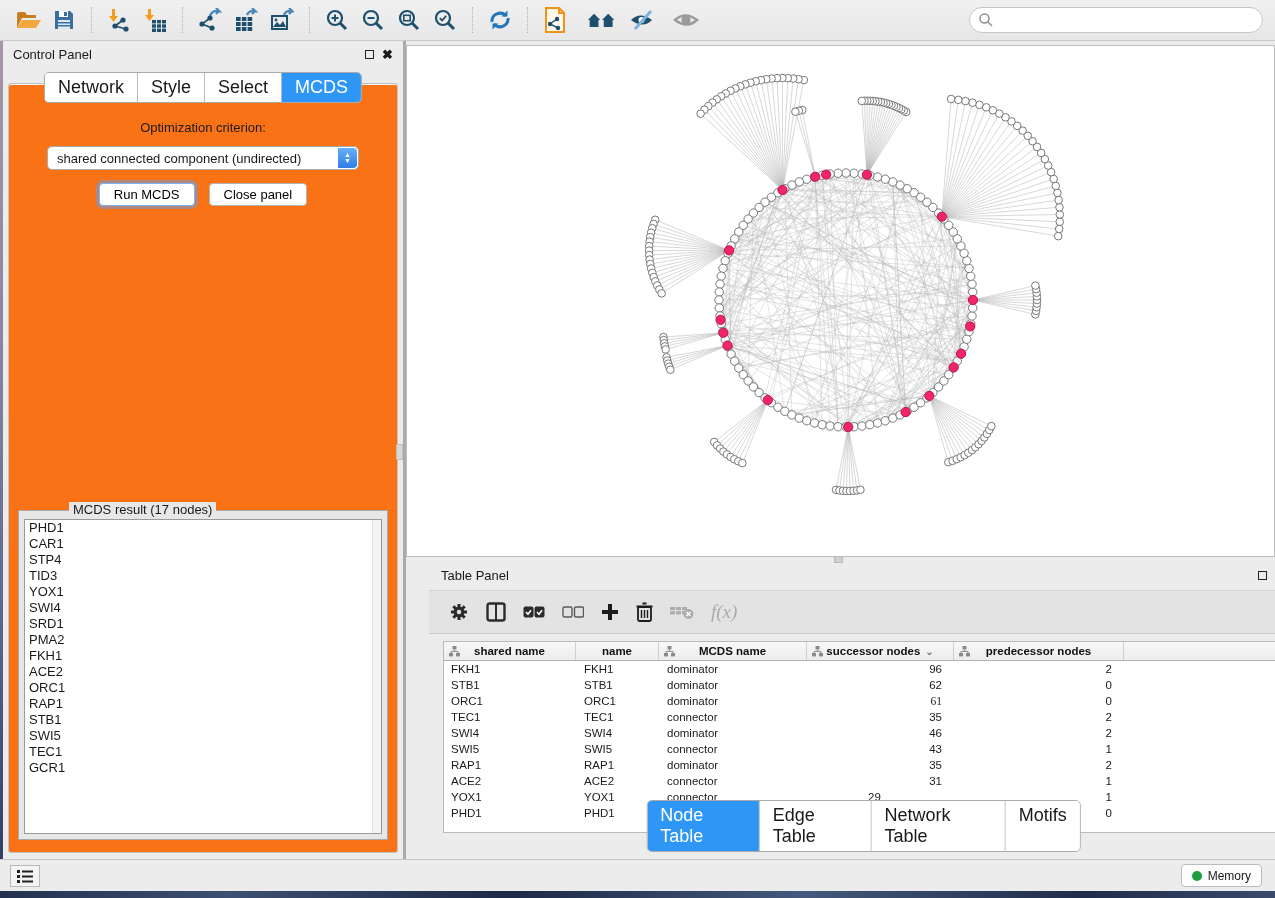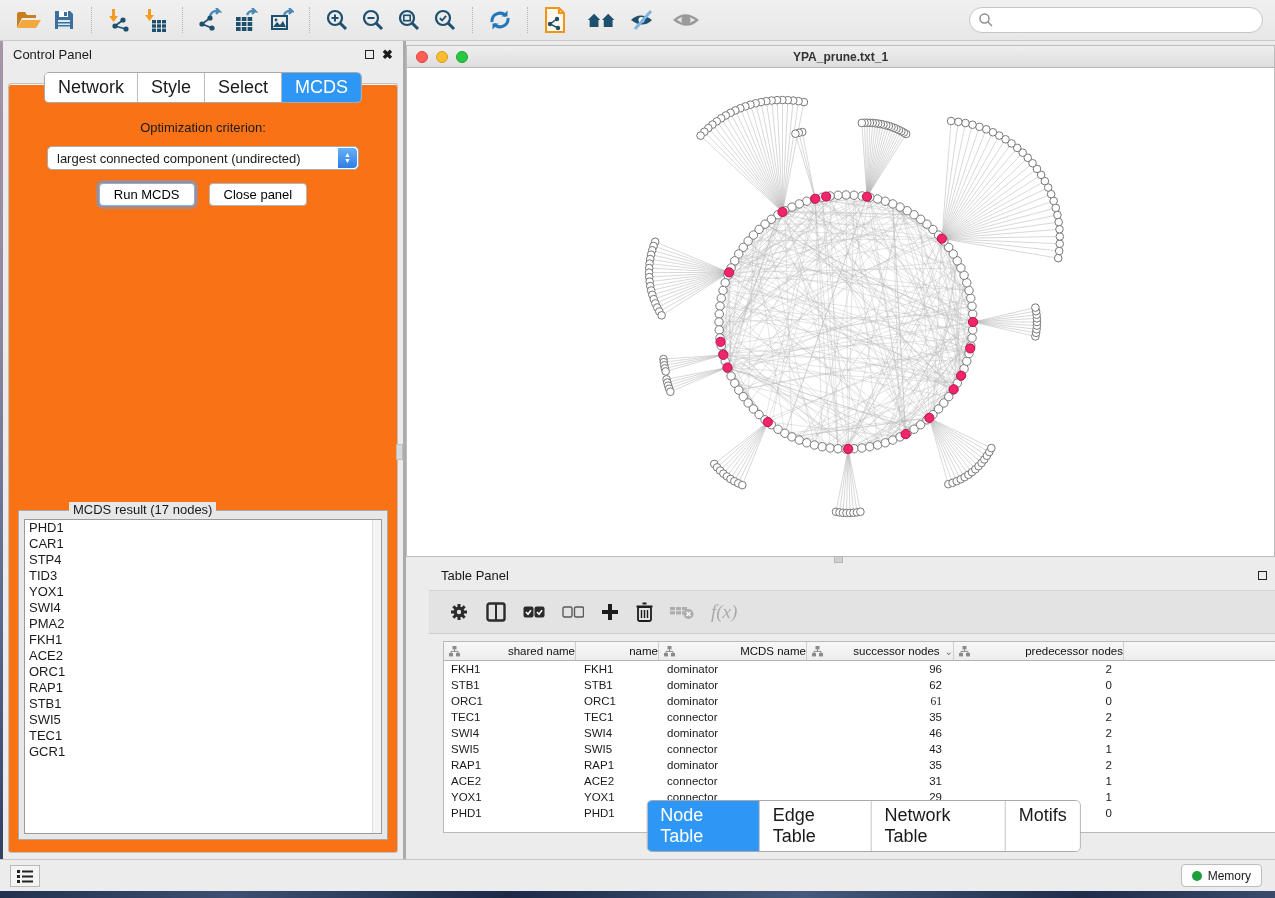--- a/index.html
+++ b/index.html
@@ -69,21 +69,21 @@
   .h-handle { position:absolute; left:428px; top:-1px; width:9px; height:7px; background:#cfcfcf; border:1px solid #b8b8b8; }
   
   .table-panel { position:absolute; left:406px; top:563px; width:869px; height:296px; background:#ececec;margin-left:23px; }
   .tp-header { height:25px; display:flex; align-items:center; padding:0 12px; }
   .tp-toolbar { height:44px; margin:2px 0 0; background:#e3e3e3; border-top:1px solid #d2d2d2; border-bottom:1px solid #cdcdcd;
     display:flex; align-items:center; gap:17px; padding-left:20px; }
   .ticon { display:flex; align-items:center; justify-content:center; }
   .fx-label { font-family:"Liberation Serif", serif; font-style:italic; font-size:19px; color:#aaa; }
   .tp-tablewrap { position:absolute; left:14px; right:8px; top:78px; height:192px; background:#fff; border:1px solid #b9b9b9; }
   .thead { display:flex; height:19px; background:linear-gradient(#f7f7f7,#ededed); border-bottom:1px solid #b3b3b3; }
-  .th { position:relative; display:flex; align-items:center; justify-content:flex-end; font-size:11.5px; border-right:1px solid #cfcfcf; color:#111; }
+  .th { position:relative; display:flex; align-items:center; justify-content:center; font-size:11.5px; border-right:1px solid #cfcfcf; color:#111;font-weight:bold; }
   .th .tree { position:absolute; left:5px; top:4px; }
   .th .sort { margin-left:5px; color:#777; font-size:10px; }
   .tr { display:flex; height:16px; }
   .td { font-size:11.5px; line-height:16px; white-space:nowrap; overflow:hidden; }
   .td.l { padding-left:8px; text-align:left; }
   .td.first { padding-left:7px; }
   .td.r { text-align:right; padding-right:12px; }
   .vscroll { position:absolute; right:0; top:19px; bottom:0; width:13px; background:#fafafa; border-left:1px solid #e3e3e3; }
   .vthumb { position:absolute; left:2px; top:4px; width:8px; height:104px; background:#c1c1c1; border-radius:5px; }
   .tp-tabs { position:absolute; left:50%; transform:translateX(-50%); bottom:7px; display:flex;
@@ -266,64 +266,59 @@
     </div>
     <div class="cp-tabs">
       <div class="seg">Network</div>
       <div class="seg">Style</div>
       <div class="seg">Select</div>
       <div class="seg active">MCDS</div>
     </div>
     <div class="cp-body">
       <div class="opt-label">Optimization criterion:</div>
       <div class="combo">
-        <span>largest connected component (undirected)</span>
+        <span>shared connected component (undirected)</span>
         <span class="combo-stepper">
             <span>▲</span>
             <span>▼</span>
           </span>
       </div>
       <div class="cp-buttons">
         <button class="btn focused">Run MCDS</button>
         <button class="btn">Close panel</button>
       </div>
       <div class="result-group">
         <span class="group-title">MCDS result (17 nodes)</span>
         <div class="mcds-listbox" id="mcds-list">
           <div class="mcds-track"></div>
         <div class="mcds-item">PHD1</div>
             <div class="mcds-item">CAR1</div>
             <div class="mcds-item">STP4</div>
             <div class="mcds-item">TID3</div>
             <div class="mcds-item">YOX1</div>
             <div class="mcds-item">SWI4</div>
+            <div class="mcds-item">SRD1</div>
             <div class="mcds-item">PMA2</div>
             <div class="mcds-item">FKH1</div>
             <div class="mcds-item">ACE2</div>
             <div class="mcds-item">ORC1</div>
             <div class="mcds-item">RAP1</div>
             <div class="mcds-item">STB1</div>
             <div class="mcds-item">SWI5</div>
             <div class="mcds-item">TEC1</div>
             <div class="mcds-item">GCR1</div>
           </div>
       </div>
     </div>
   </div>
 
   <div class="v-divider"></div>
   <div class="v-handle"></div>
 
   <div class="net-window">
-    <div class="net-titlebar">
-      <span class="tl red"></span>
-      <span class="tl yellow"></span>
-      <span class="tl green"></span>
-      <span class="net-title">YPA_prune.txt_1</span>
-    </div>
     <svg class="net-canvas" id="net-svg" viewBox="0 0 867 488">
         <line x1="320.4352858348554" y1="299.51272959225315" x2="313.0014329330613" y2="238.08267933733333" stroke="#b5b5b5" stroke-width="0.7" opacity="0.5"></line>
         <line x1="399.7548417143817" y1="133.2158224305155" x2="431.02560401977723" y2="127.25060548960951" stroke="#b5b5b5" stroke-width="0.7" opacity="0.5"></line>
         <line x1="564.9985670669387" y1="269.91732066266667" x2="315.9899385366639" y2="285.5836156699366" stroke="#b5b5b5" stroke-width="0.7" opacity="0.5"></line>
         <line x1="431.0256040197771" y1="380.7493945103905" x2="485.75181819095417" y2="372.0816137078079" stroke="#b5b5b5" stroke-width="0.7" opacity="0.5"></line>
         <line x1="541.7451582856183" y1="328.6487270411441" x2="493.0739700287643" y2="139.08696433681553" stroke="#b5b5b5" stroke-width="0.7" opacity="0.5"></line>
         <line x1="322.0958836115401" y1="204.37714668186217" x2="384.9260299712358" y2="139.08696433681553" stroke="#b5b5b5" stroke-width="0.7" opacity="0.5"></line>
         <line x1="419.1328229398907" y1="128.56358074441752" x2="315.9899385366639" y2="222.41638433006344" stroke="#b5b5b5" stroke-width="0.7" opacity="0.5"></line>
         <line x1="565.7493945103905" y1="261.97439598022277" x2="423.08267933733333" y2="128.00143293306132" stroke="#b5b5b5" stroke-width="0.7" opacity="0.5"></line>
         <line x1="534.8481166882921" y1="170.68050331820558" x2="470.5836156699366" y2="130.98993853666386" stroke="#b5b5b5" stroke-width="0.7" opacity="0.5"></line>
@@ -1186,21 +1181,21 @@
             <div class="td l first" style="width: 132px;">ACE2</div>
             <div class="td l" style="width: 83px;">ACE2</div>
             <div class="td l" style="width: 148px;">connector</div>
             <div class="td r" style="width: 147px;">31</div>
             <div class="td r" style="width: 170px;">1</div>
           </div>
           <div class="tr">
             <div class="td l first" style="width: 132px;">YOX1</div>
             <div class="td l" style="width: 83px;">YOX1</div>
             <div class="td l" style="width: 148px;">connector</div>
-            <div class="td r" style="width: 147px;">29</div>
+            <div class="td r" style="width: 147px; text-align: center;">29</div>
             <div class="td r" style="width: 170px;">1</div>
           </div>
           <div class="tr">
             <div class="td l first" style="width: 132px;">PHD1</div>
             <div class="td l" style="width: 83px;">PHD1</div>
             <div class="td l" style="width: 148px;">dominator</div>
             <div class="td r" style="width: 147px; text-decoration: underline;">18</div>
             <div class="td r" style="width: 170px;">0</div>
           </div>
         </div>

